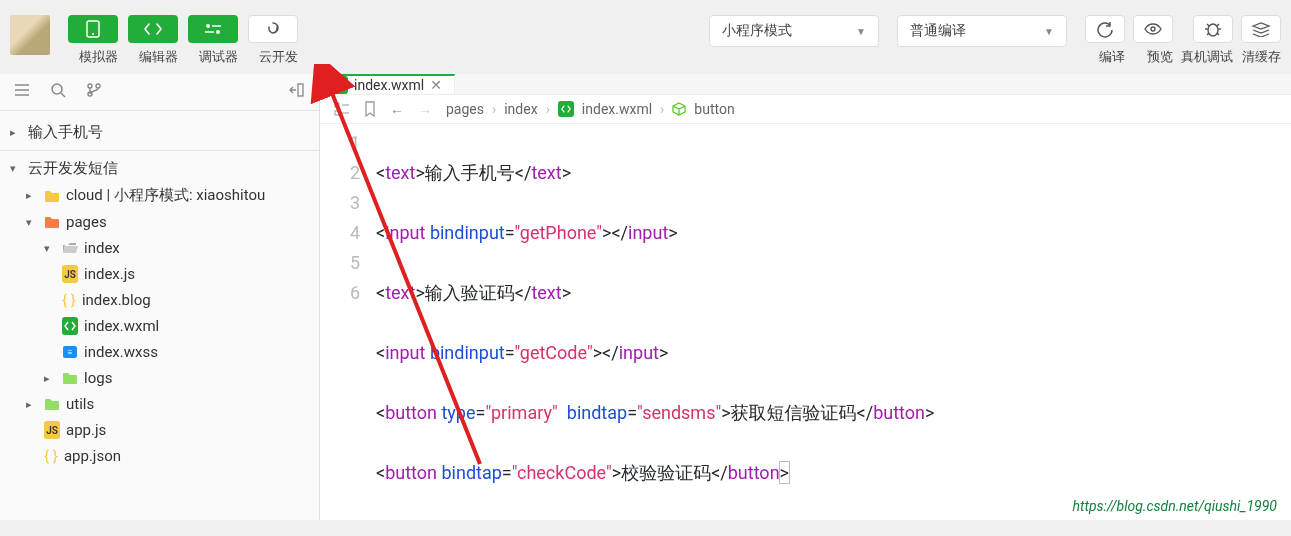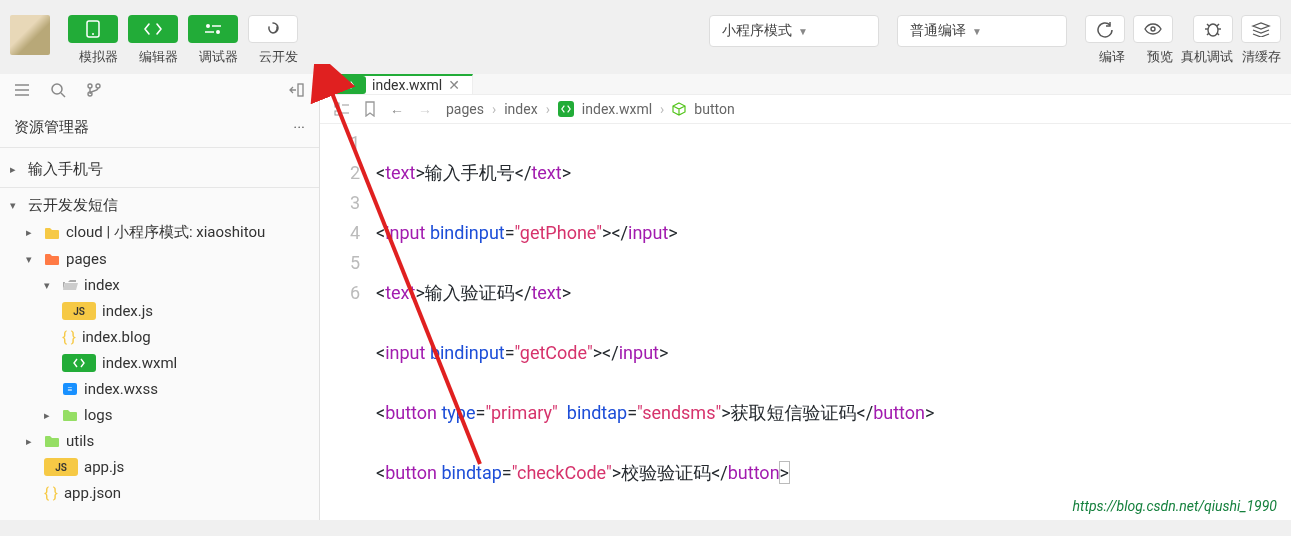--- a/index.html
+++ b/index.html
@@ -8,40 +8,40 @@
   
   .topbar { display: flex; align-items: flex-start; padding: 15px 10px 8px 10px; background: #f0f0f0; gap: 18px; }
   .avatar { width: 40px; height: 40px; background: linear-gradient(135deg,#e8d8b8 40%,#b8a878 60%); border-radius: 2px; }
   .tool-group { display: flex; gap: 10px; }
   .tool-btn { display: flex; flex-direction: column; align-items: flex-end; gap: 5px; cursor: pointer; }
   .tool-btn .icon-box { width: 50px; height: 28px; border-radius: 4px; display: flex; align-items: center; justify-content: center; }
   .tool-btn .icon-box.green { background: #22ac38; color: #fff; }
   .tool-btn .icon-box.white { background: #fff; border: 1px solid #ddd; color: #555; }
   .tool-btn .label { font-size: 13px; color: #444; }
   .spacer { flex: 1; }
-  .dropdown { display: flex; align-items: center; gap: 6px; height: 32px; padding: 0 12px; background: #fff; border: 1px solid #ddd; border-radius: 4px; min-width: 170px; justify-content: flex-start; }
+  .dropdown { display: flex; align-items: center; gap: 6px; height: 32px; padding: 0 12px; background: #fff; border: 1px solid #ddd; border-radius: 4px; min-width: 170px; justify-content: space-between; }
   .dropdown .dd-text { color: #444; }
   .dropdown .caret { color: #888; font-size: 10px; }
   .right-actions { display: flex; gap: 8px; }
   .right-actions .tool-btn .icon-box { width: 40px; background: #fff; border: 1px solid #ddd; color: #555;}
 
   
   .main { display: flex; height: calc(100% - 90px); }
   .left-col { width: 320px; display: flex; flex-direction: column; border-right: 1px solid #e0e0e0; background:#fafafa; }
   .left-icons { display:flex; align-items:center; gap:20px; padding:8px 14px; color:#888;}
   .left-icons .li-right { margin-left:auto; color:#888;}
   .panel-title { padding:12px 14px 6px; font-size:15px; color:#333; display:flex; align-items:center; }
   .panel-title .dots { margin-left:auto; color:#666; }
   .tree { padding: 4px 0; font-size: 15px; color:#333; }
   .tree-row { display: flex; align-items: center; padding: 4px 10px; gap: 6px; cursor: pointer; }
   .tree-row .arrow { width:12px; color:#666; font-size:11px;}
   .indent1 { padding-left: 26px; }
   .indent2 { padding-left: 44px; }
   .indent3 { padding-left: 62px; }
-  .file-ico { width:34px; height:18px; display:inline-flex; align-items:center; justify-content:center; border-radius:3px; font-size:10px; font-weight:600; color:#fff; }
+  .file-ico { width:16px; height:18px; display:inline-flex; align-items:center; justify-content:center; border-radius:3px; font-size:10px; font-weight:600; color:#fff; }
   .ico-folder { color:#e9b400; }
   .ico-folder-orange { color:#ff7a45;}
   .ico-js { background:#f6c945; color:#333;}
   .ico-json-y { color:#f6c945;}
   .ico-wxml { background:#22ac38;}
   .ico-wxss { color:#1890ff;}
   .ico-green { color:#52c41a;}
   .ico-cube { color:#52c41a;}
   .sep { height:1px; background:#e6e6e6; margin:4px 0;}
   
@@ -190,24 +190,20 @@
             <path d="M4 6v4M12 6c0 4-8 2-8 6" stroke="#888" stroke-width="1.4" fill="none"></path>
           </svg>
       </span>
       <span class="li-right">
         <svg width="16" height="16" viewBox="0 0 16 16">
             <rect x="9" y="2" width="5" height="12" stroke="#888" stroke-width="1.3" fill="none"></rect>
             <path d="M7 8H1M4 5l-3 3 3 3" stroke="#888" stroke-width="1.3" fill="none"></path>
           </svg>
       </span>
     </div>
-    <div class="panel-title">
-      <span>资源管理器</span>
-      <span class="dots">···</span>
-    </div>
     <div class="sep"></div>
 
     <div class="tree">
       <div class="tree-row">
         <span class="arrow">▸</span>
         <span>输入手机号</span>
       </div>
       <div class="sep"></div>
       <div class="tree-row">
         <span class="arrow">▾</span>

